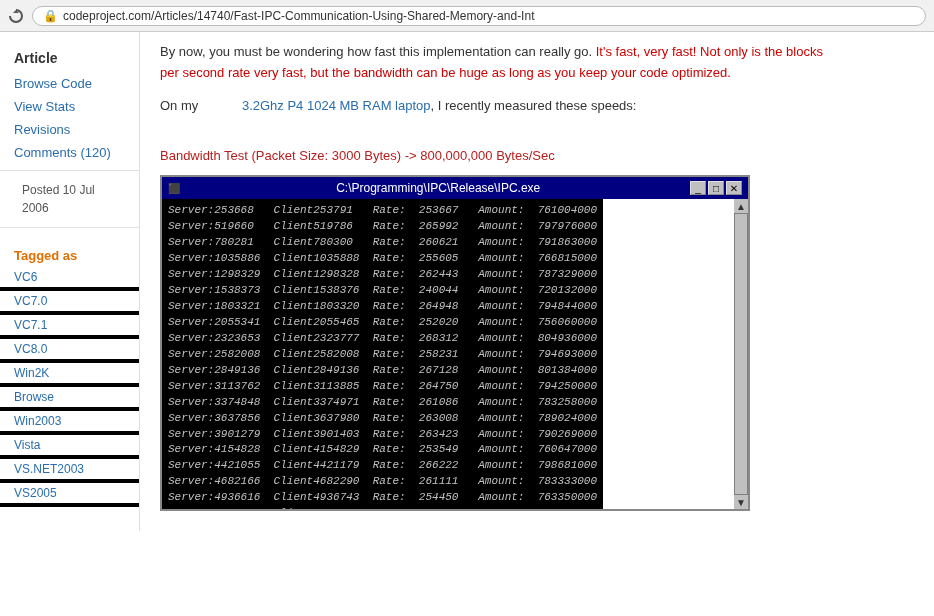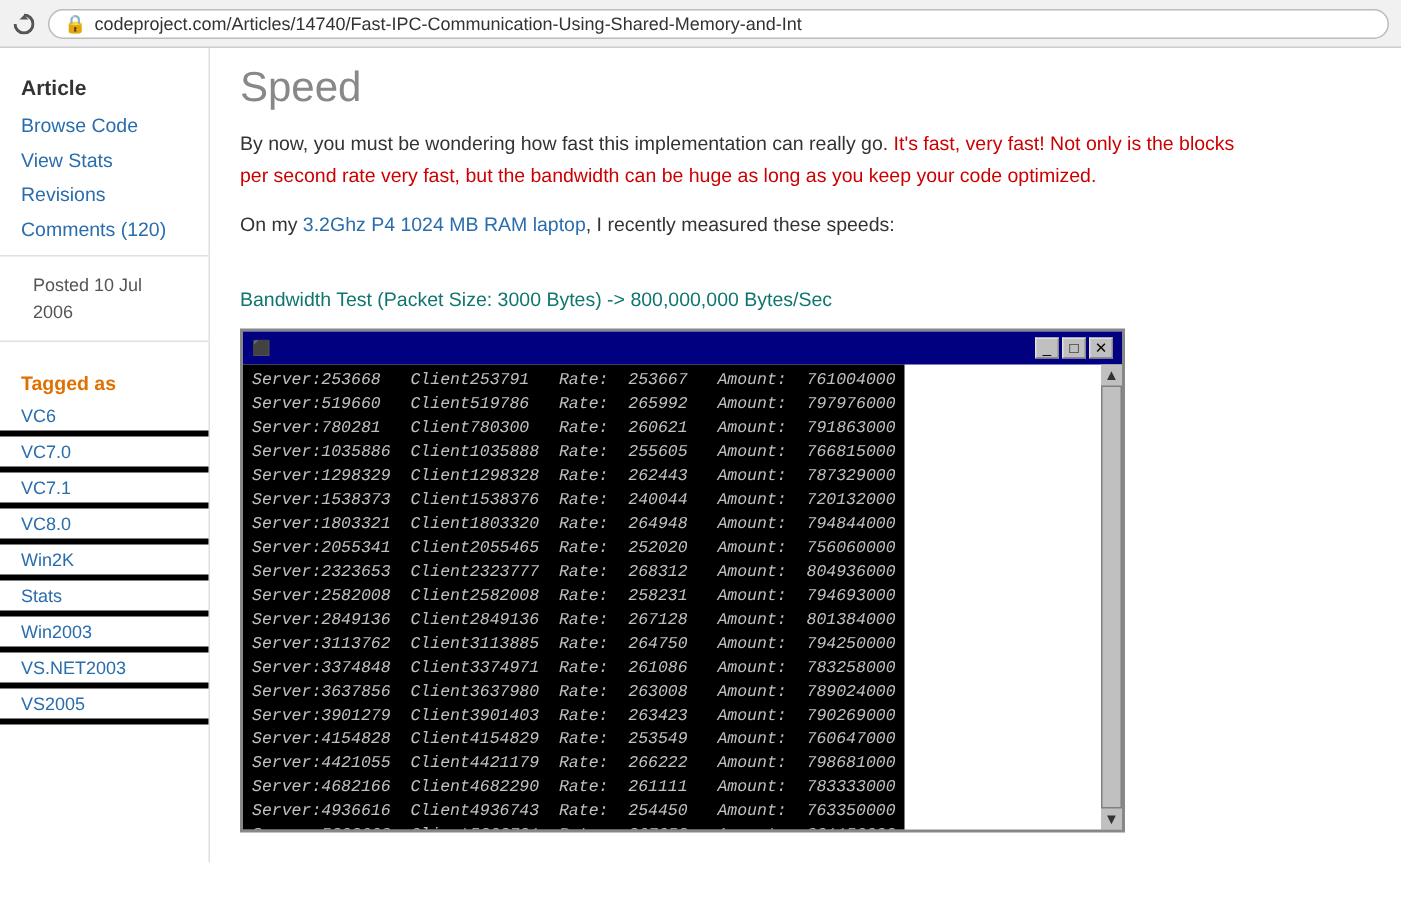--- a/index.html
+++ b/index.html
@@ -41,21 +41,21 @@
     .main-content { flex: 1; padding: 10px 20px; }
 
     .section-title { font-size: 28px; color: #888; font-weight: normal; margin-bottom: 12px; }
 
     .intro-text { font-size: 13px; line-height: 1.6; margin-bottom: 12px; color: #333; }
     .intro-text .highlight { color: #cc0000; font-weight: normal; }
 
     .measured-text { font-size: 13px; line-height: 1.6; margin-bottom: 12px; color: #333; }
     .measured-text a { color: #2a6dad; }
 
-    .bandwidth-text { font-size: 13px; margin-bottom: 12px; color: #0f766e; margin-top: 32px; }
+    .bandwidth-text { font-size: 13px; margin-bottom: 12px; color: #b91c1c; margin-top: 32px; }
 
     .console-window {
       border: 2px solid #888; width: 590px; margin-bottom: 10px;
     }
     .console-titlebar {
       background: #000080; color: white; font-size: 12px;
       display: flex; align-items: center; justify-content: space-between;
       padding: 2px 6px; height: 22px;
     }
     .console-title-text { font-size: 12px; }
@@ -106,40 +106,41 @@
     <hr class="sidebar-divider">
     <div class="posted-text" style="white-space:pre-line;padding-left:22px;">Posted 10 Jul
 2006</div>
     <hr class="sidebar-divider">
     <div class="tagged-as-title">Tagged as</div>
     <a class="tag-link">VC6</a>
     <a class="tag-link">VC7.0</a>
     <a class="tag-link">VC7.1</a>
     <a class="tag-link">VC8.0</a>
     <a class="tag-link">Win2K</a>
-    <a class="tag-link">Stats</a>
+    <a class="tag-link">Browse</a>
     <a class="tag-link">Win2003</a>
+    <a class="tag-link">Vista</a>
     <a class="tag-link">VS.NET2003</a>
     <a class="tag-link">VS2005</a>
   </div>
 
   <div class="main-content">
-    <h1 class="section-title">Speed</h1>
     <p class="intro-text">
       By now, you must be wondering how fast this implementation can really go.
       <span class="highlight">It's fast, very fast! Not only is the blocks per second rate very fast, but the bandwidth can be huge as long as you keep your code optimized.</span>
     </p>
     <p class="measured-text">
-      On my <a style="color:#2a6dad;">3.2Ghz P4 1024 MB RAM laptop</a>, I recently measured these speeds:
+      On my <a style="color:#2a6dad;margin-left:40px;">3.2Ghz P4 1024 MB RAM laptop</a>, I recently measured these speeds:
     </p>
     <p class="bandwidth-text">Bandwidth Test (Packet Size: 3000 Bytes) -&gt; 800,000,000 Bytes/Sec</p>
 
     <div class="console-window">
       <div class="console-titlebar">
         <span style="margin-right:6px; font-size:10px;">⬛</span>
+        <span class="console-title-text">C:\Programming\IPC\Release\IPC.exe</span>
         <div class="console-buttons">
           <div class="console-btn">_</div>
           <div class="console-btn">□</div>
           <div class="console-btn">✕</div>
         </div>
       </div>
       <div style="display:flex; position:relative;font-style:italic;">
         <div class="console-body" id="console-body">Server:253668   Client253791   Rate:  253667   Amount:  761004000
 Server:519660   Client519786   Rate:  265992   Amount:  797976000
 Server:780281   Client780300   Rate:  260621   Amount:  791863000

